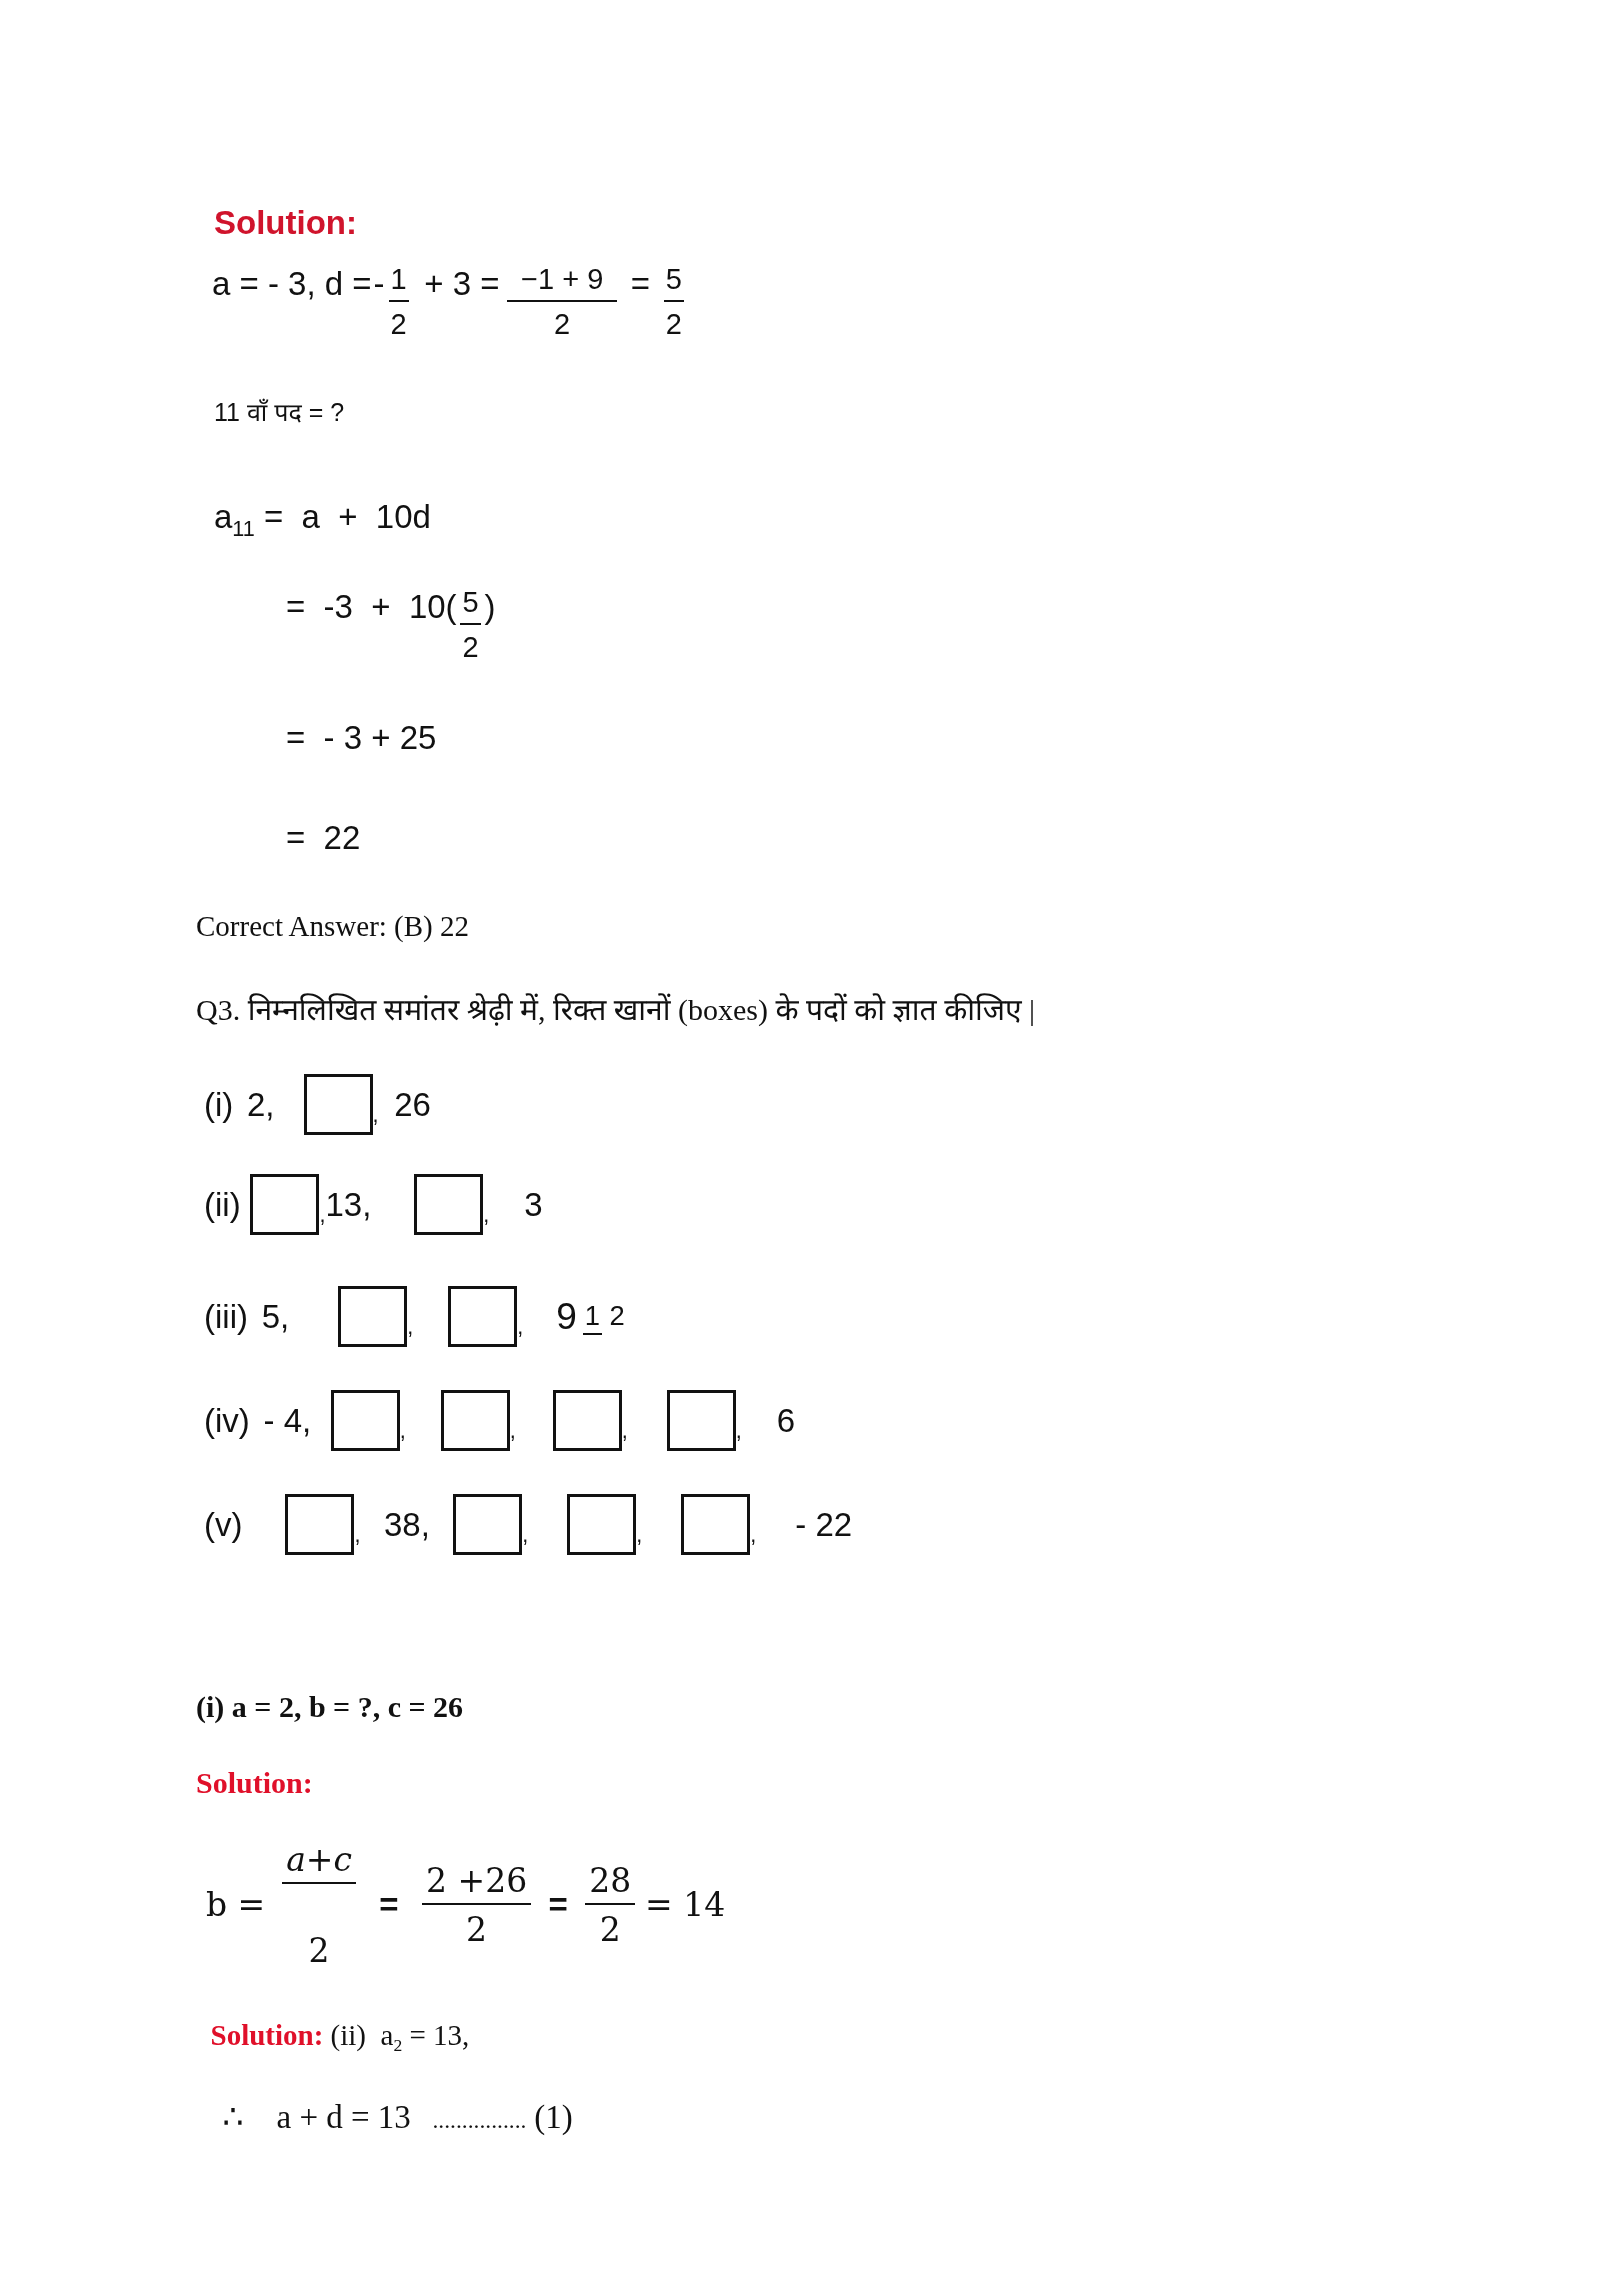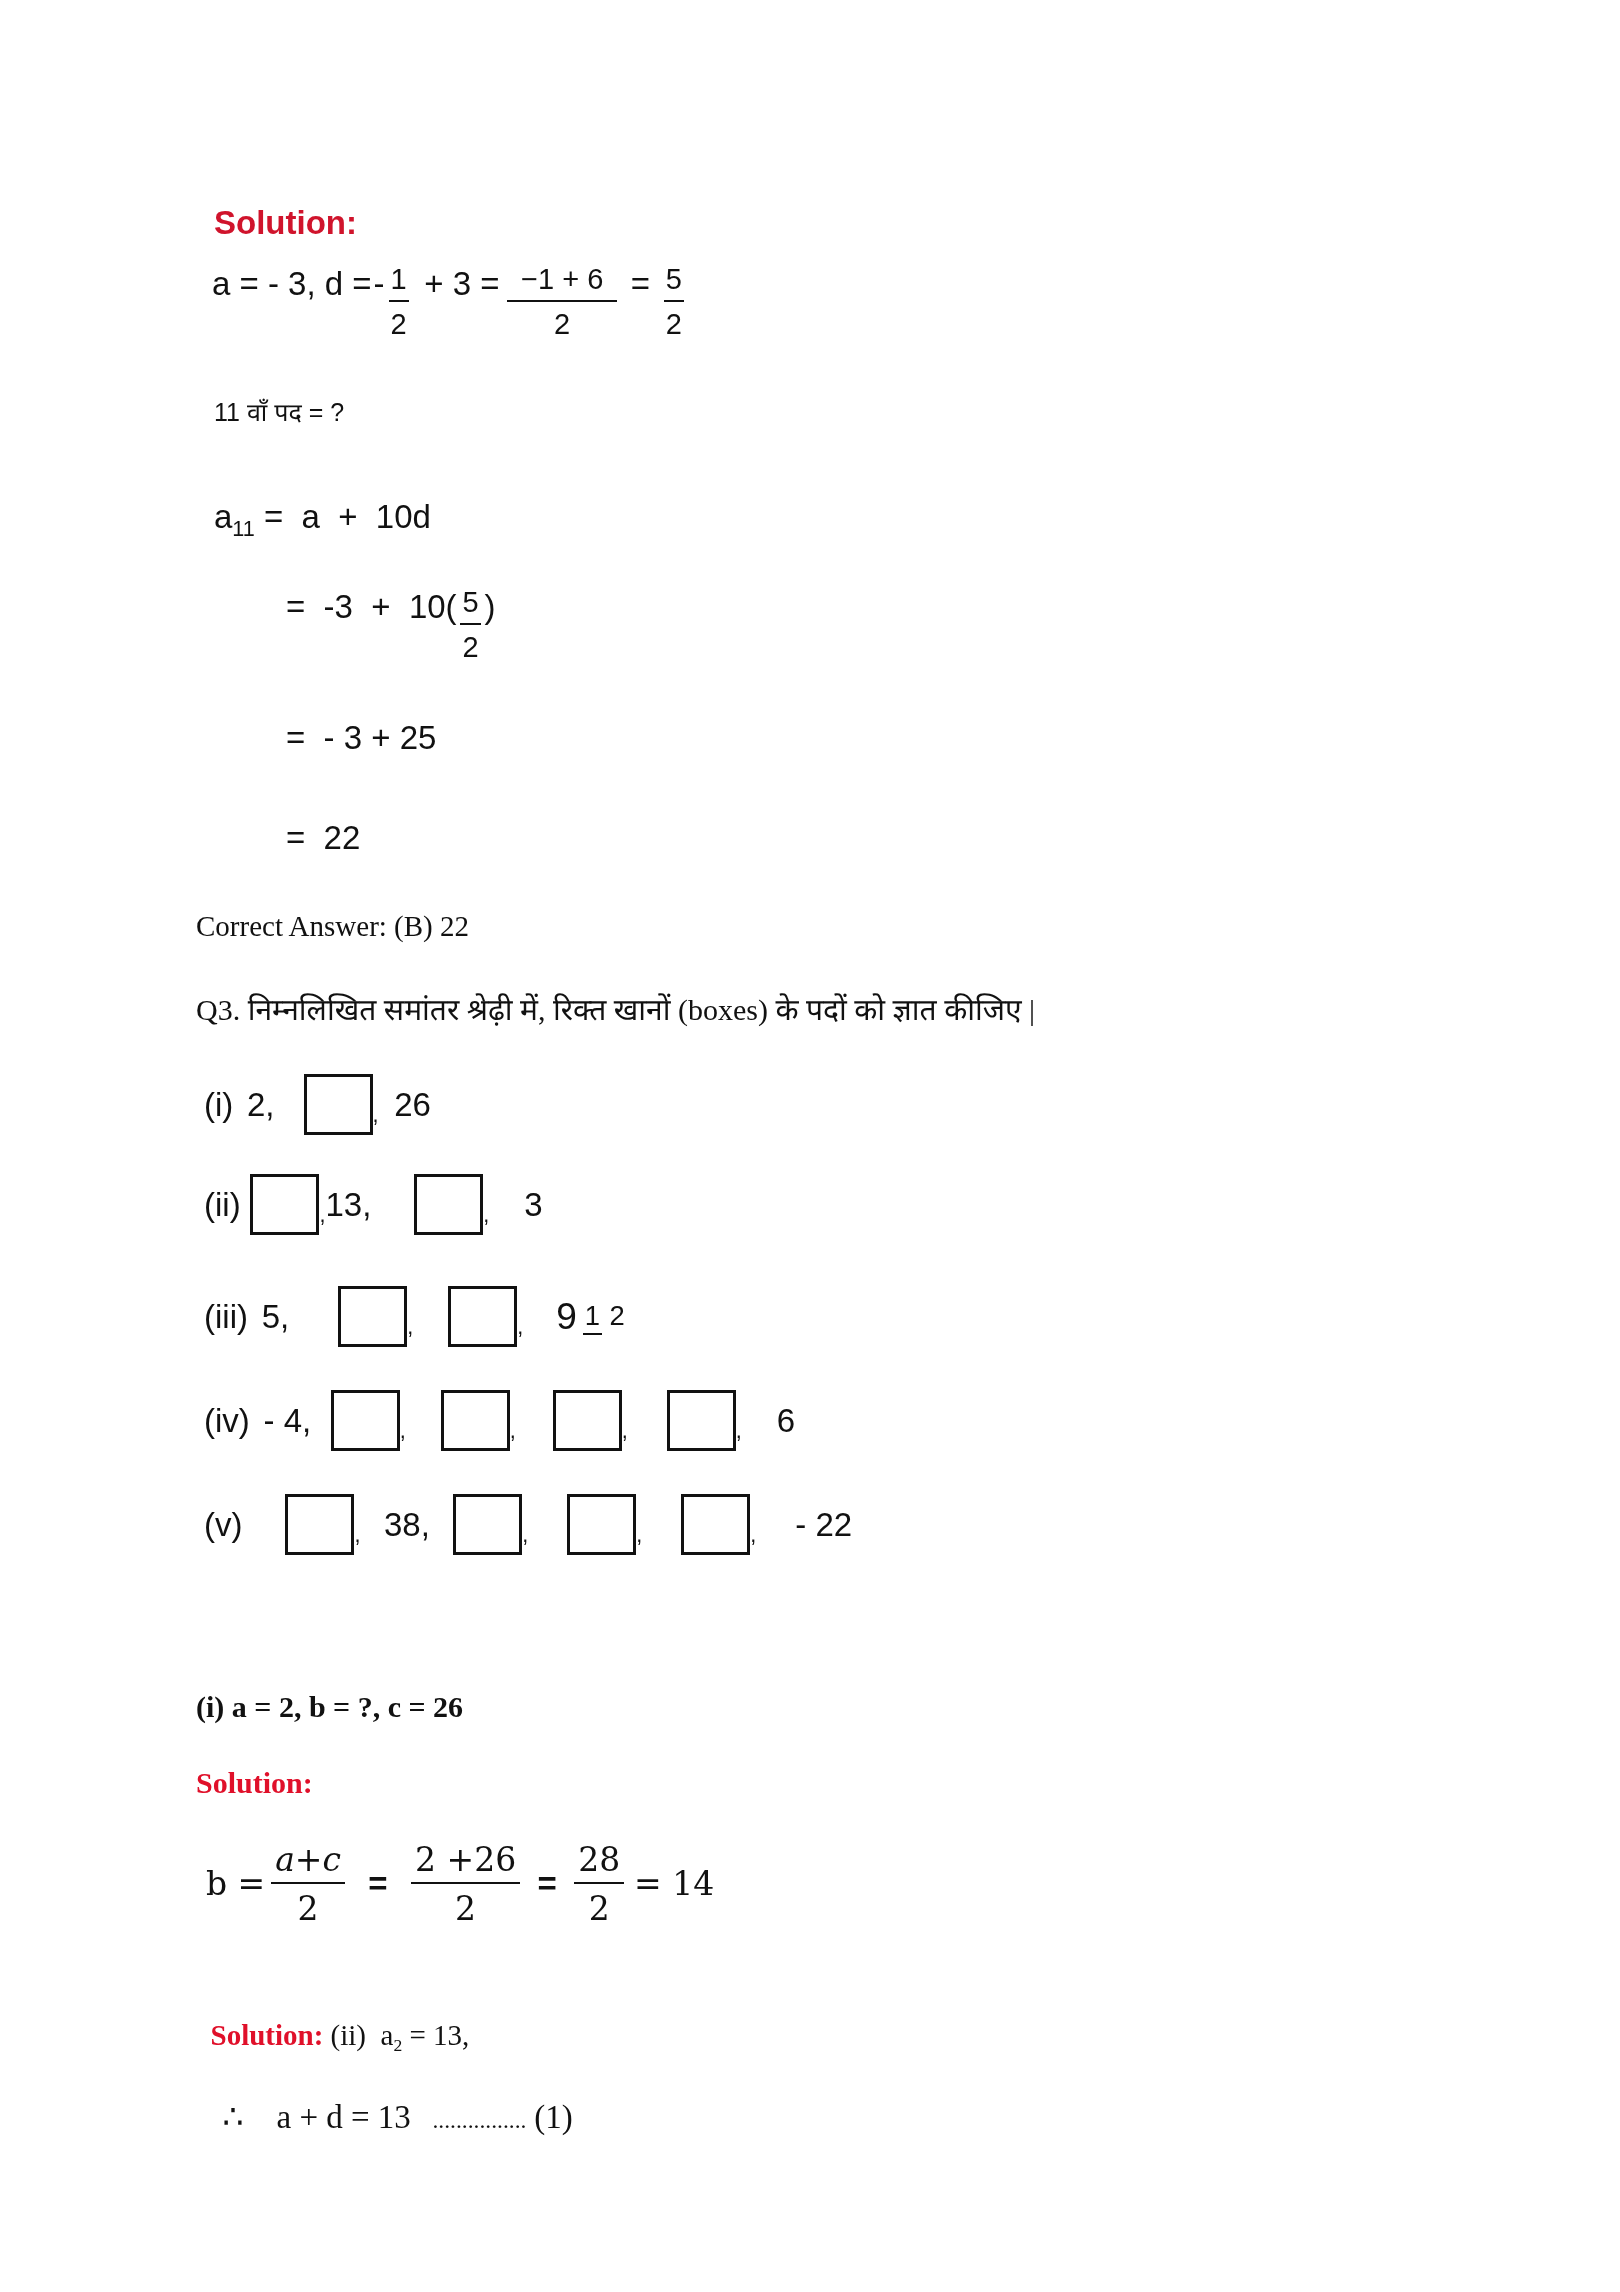--- a/index.html
+++ b/index.html
@@ -29,21 +29,21 @@
 <div class="abs sans eq" style="left:212px; top:265px;">
   <span>a  = - 3, d =</span>
   <span style="margin-left:2px;">-</span>
   <span class="frac small">
     <span class="num">1</span>
     <span class="den">2</span>
   </span>
   <span class="sp"></span>
   <span>+ 3 =</span>
   <span class="frac small" style="margin-left:7.8px;">
-    <span class="num" style="padding:0 13.7px 5.9px 13.7px;">−1 + 6</span>
+    <span class="num" style="padding:0 13.7px 5.9px 13.7px;">−1 + 9</span>
     <span class="den">2</span>
   </span>
   <span style="margin:0 9.8px;">=</span>
   <span class="frac small">
     <span class="num">5</span>
     <span class="den">2</span>
   </span>
 </div>
 
 <div class="abs sans" style="left:214px; top:394px; font-size:25px;">11 वाँ पद  =  ?</div>
@@ -127,21 +127,21 @@
   <span style="font-size:21.6px; margin-top:21.6px;">,</span>
   <span style="margin-left:39px;">- 22</span>
 </div>
 
 <div class="abs serif" style="left:196px; top:1690px; font-size:30px; font-weight:bold;">(i) a = 2, b = ?, c = 26</div>
 
 <div class="abs serif red-serif" style="left:196px; top:1766px; font-size:30px;">Solution:</div>
 
 <div class="abs" style="left:206px; top:1843px; display:flex; align-items:center; font-family:'DejaVu Serif','Liberation Serif',serif; font-size:33px;">
   <span>b =</span>
-  <span class="frac" style="margin-left:6px;">
+  <span class="frac" style="margin-left:17px;gap:42px;">
     <span class="num" style="font-style:italic; padding:0 3.9px 5.9px 3.9px; border-bottom:2.9px solid #111;">a+c</span>
     <span class="den">2</span>
   </span>
   <span style="margin:0 19.6px; font-weight:bold; font-family:'Liberation Sans',sans-serif;">=</span>
   <span class="frac">
     <span class="num" style="padding:0 3.9px 5.9px 3.9px; border-bottom:2.9px solid #111;text-align:right;">2 +26</span>
     <span class="den">2</span>
   </span>
   <span style="margin:0 13.7px; font-weight:bold; font-family:'Liberation Sans',sans-serif;">=</span>
   <span class="frac">

